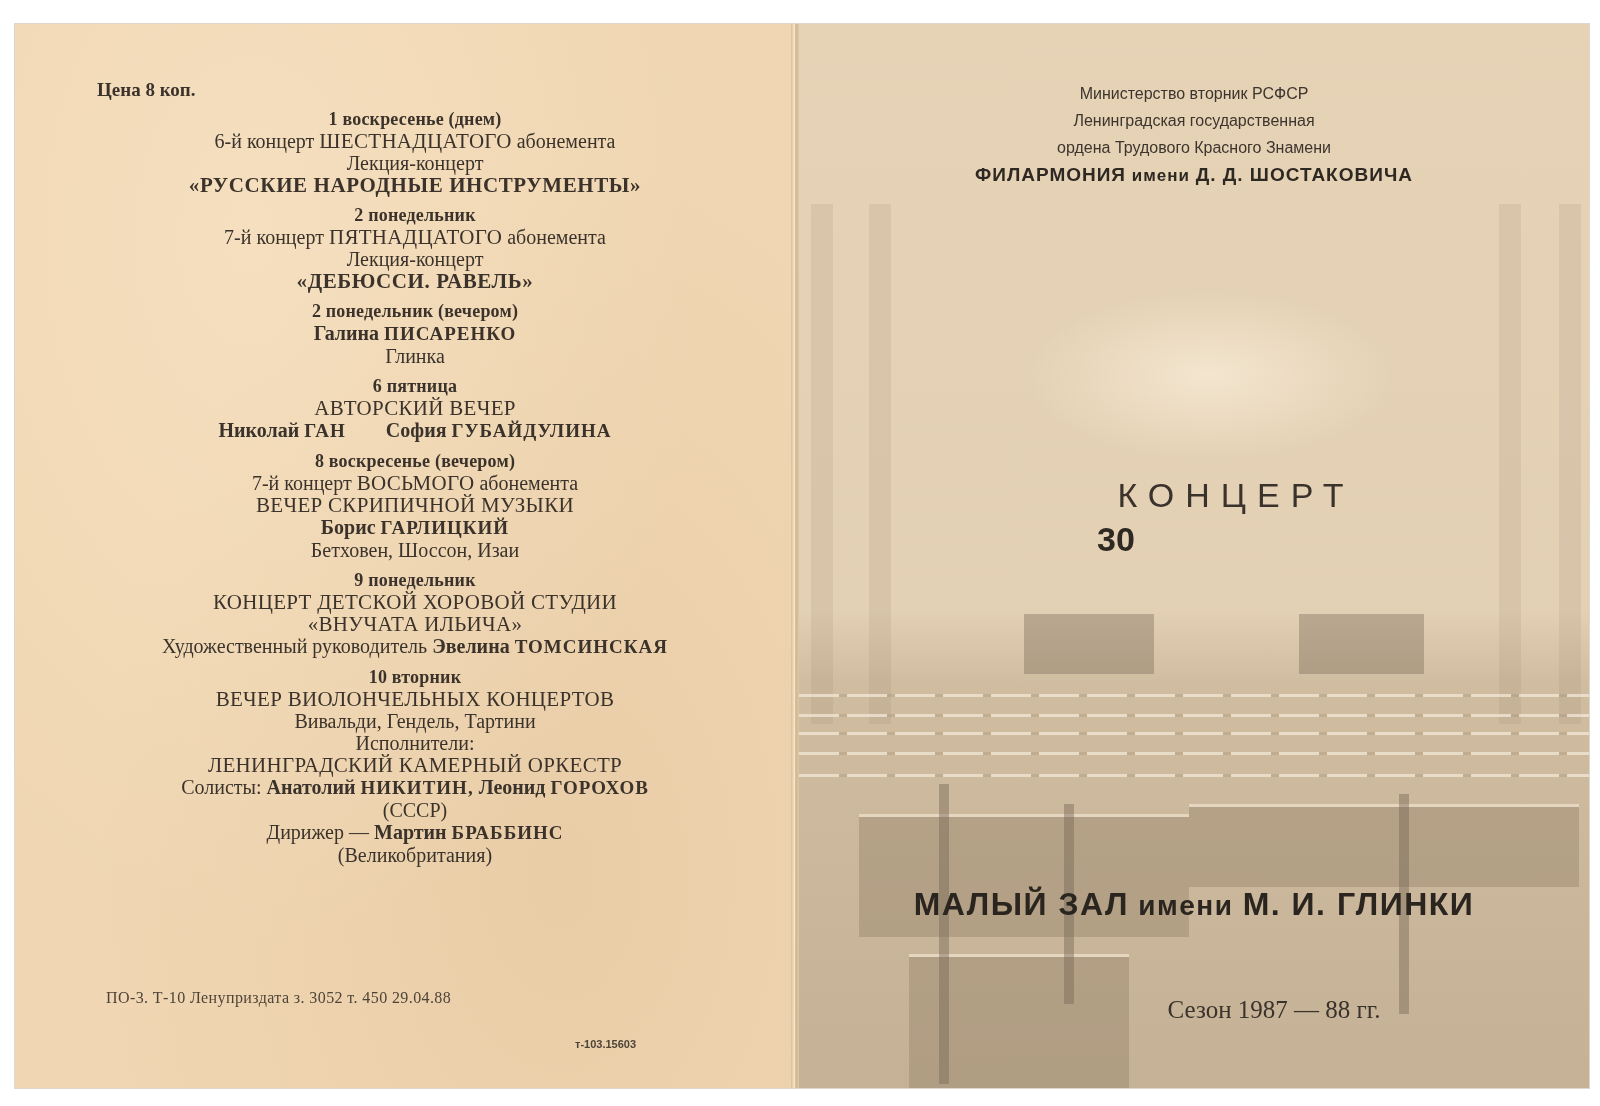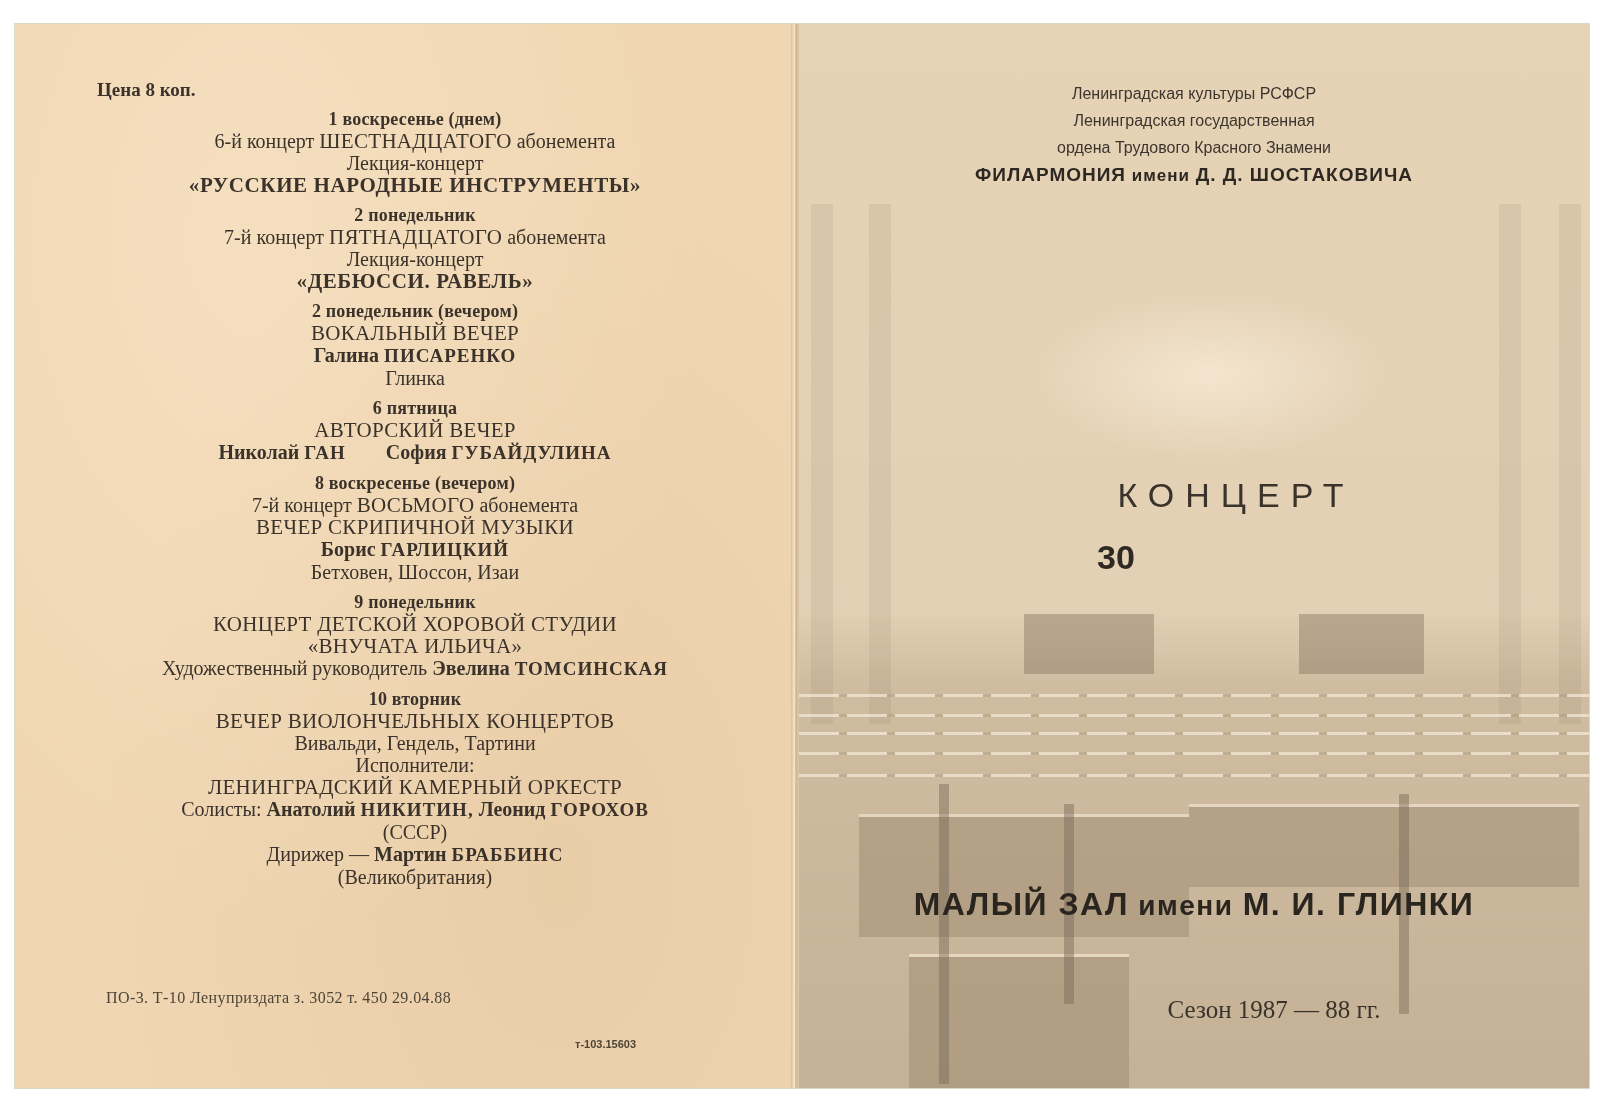--- a/index.html
+++ b/index.html
@@ -67,21 +67,21 @@
   }
   .code {
     position: absolute; left: 560px; top: 1014px; font-size: 11px; font-weight: bold; color: #4d4438;
   }
 
   .hdr { position: absolute; left: 0; width: 790px; text-align: center; }
   .hdr .ln { font-size: 16px; line-height: 27px; color: #3c352e; }
   .hdr .phil { font-size: 19px; font-weight: 900; letter-spacing: 1px; line-height: 28px; color: #2e2822; }
   .concert { position: absolute; left: 12px; width: 850px; text-align: center; top: 452px;
              font-size: 34px; letter-spacing: 11px; color: #3a332c; }
-  .day30 { position: absolute; left: 0; width: 634px; text-align: center; top: 514px;
+  .day30 { position: absolute; left: 0; width: 634px; text-align: center; top: 496px;
            font-size: 34px; font-weight: 900; color: #2f2923; }
   .month { position: absolute; left: 0; width: 790px; text-align: center; top: 566px;
            font-size: 21px; letter-spacing: 6px; color: #3a332c; }
   .hallname { position: absolute; left: 0; width: 790px; text-align: center; top: 862px;
               font-size: 32px; font-weight: 900; letter-spacing: 1.5px; color: #2a251f; }
   .hallname .lite { font-size: 28px; }
   .season { position: absolute; left: 0; width: 950px; text-align: center; top: 972px;
             font-size: 25px; color: #3a332c; }
 </style>
 </head>
@@ -105,21 +105,20 @@
       <div>
         <div class="ln day">2 понедельник</div>
         <div class="ln"><span>7-й концерт </span><span class="cap">ПЯТНАДЦАТОГО</span><span> абонемента</span></div>
         <div class="ln">Лекция-концерт</div>
         <div class="ln title">«ДЕБЮССИ. РАВЕЛЬ»</div>
       </div>
       <div class="gap"></div>
 
       <div>
         <div class="ln day">2 понедельник (вечером)</div>
-        <div class="ln cap">ВОКАЛЬНЫЙ ВЕЧЕР</div>
         <div class="ln"><span class="b">Галина</span> <span class="nm">ПИСАРЕНКО</span></div>
         <div class="ln">Глинка</div>
       </div>
       <div class="gap"></div>
 
       <div>
         <div class="ln day">6 пятница</div>
         <div class="ln cap">АВТОРСКИЙ ВЕЧЕР</div>
         <div class="ln"><span class="b">Николай</span> <span class="nm">ГАН</span>&nbsp;&nbsp;&nbsp;&nbsp;&nbsp;&nbsp;&nbsp;&nbsp;<span class="b">София</span> <span class="nm">ГУБАЙДУЛИНА</span></div>
       </div>
@@ -176,21 +175,21 @@
       <div class="row" style="top:750px;"></div>
       <div class="seatback" style="left:60px; top:790px; width:330px; height:120px;"></div>
       <div class="seatback" style="left:390px; top:780px; width:390px; height:80px;"></div>
       <div class="seatback" style="left:110px; top:930px; width:220px; height:134px;"></div>
       <div class="armrest" style="left:140px; top:760px; height:300px;"></div>
       <div class="armrest" style="left:265px; top:780px; height:200px;"></div>
       <div class="armrest" style="left:600px; top:770px; height:220px;"></div>
     </div>
 
     <div class="hdr sans" style="top:56px;">
-      <div class="ln">Ленинградская культуры РСФСР</div>
+      <div class="ln">Министерство вторник РСФСР</div>
       <div class="ln">Ленинградская государственная</div>
       <div class="ln">ордена Трудового Красного Знамени</div>
       <div class="phil"><span>ФИЛАРМОНИЯ</span><span style="font-size:17px;"> имени </span><span>Д. Д. ШОСТАКОВИЧА</span></div>
     </div>
 
     <div class="concert sans">КОНЦЕРТ</div>
     <div class="day30 sans">30</div>
 
     <div class="hallname sans"><span>МАЛЫЙ ЗАЛ</span><span class="lite"> имени </span><span>М. И. ГЛИНКИ</span></div>
 

